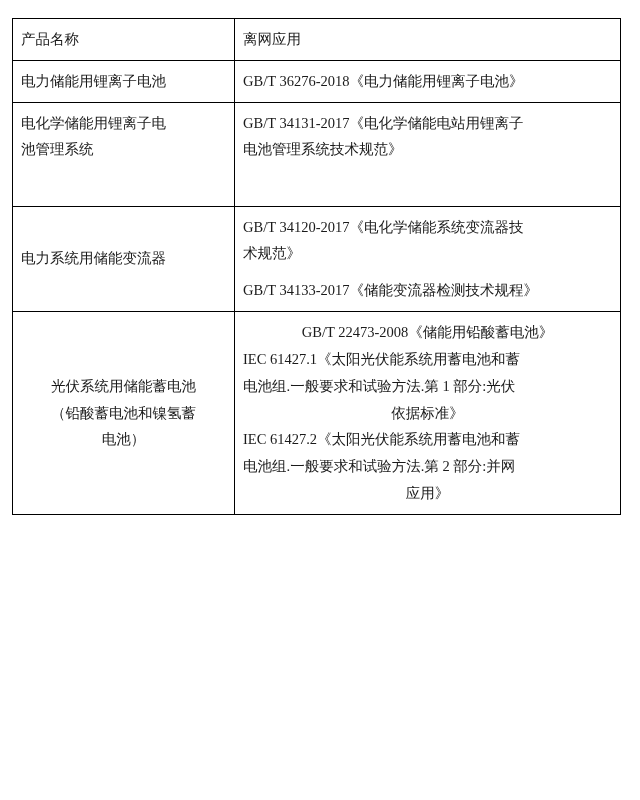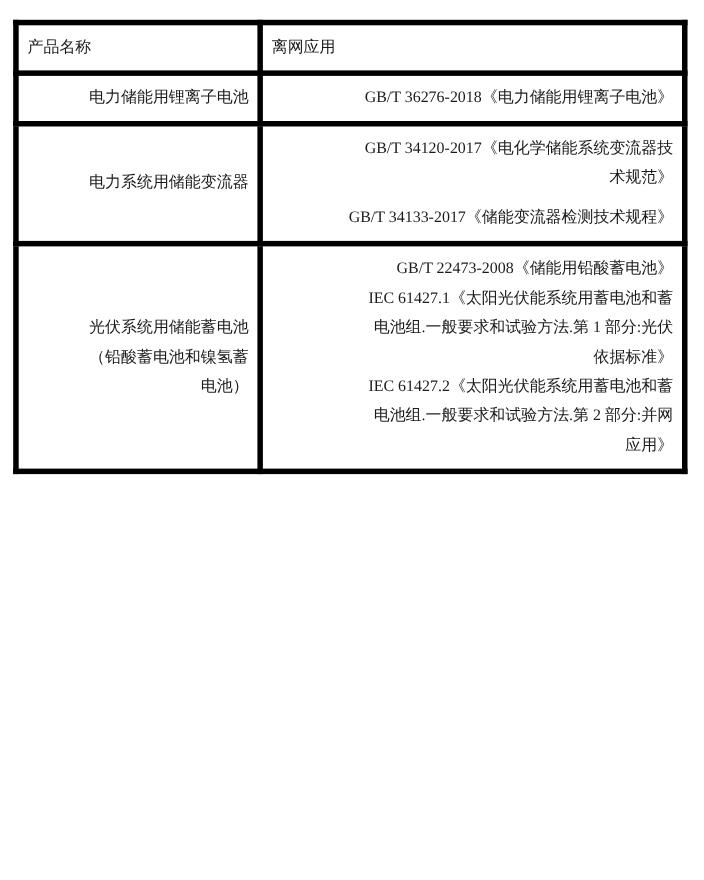--- a/index.html
+++ b/index.html
@@ -21,37 +21,37 @@
     box-sizing: border-box;
     padding: 18px 0 0 0;
   }
   table.std-table {
     border-collapse: collapse;
     margin-left: 12px;
     width: 608px;
     table-layout: fixed;
   }
   table.std-table td {
-    border: 5px solid #000000;
+    border: 1px solid #000000;
     vertical-align: middle;
     font-size: 14.5px;
     line-height: 1.85;
     padding: 7px 8px 7px 8px;
     box-sizing: border-box;
   }
   col.c1 { width: 222px; }
   col.c2 { width: 386px; }
 
   .hdr td {
     font-size: 14.5px;
     padding-top: 9px;
     padding-bottom: 9px;
   }
   .cell-left   { text-align: left; }
-  .lines > div { white-space: nowrap; text-align: right; }
+  .lines > div { white-space: nowrap; }
   .tall-name {
     text-align: center;
     line-height: 2.0;
     margin-top: 48px;
   }
   .center-block { text-align: center; }
 </style>
 </head>
 <body>
 
@@ -75,20 +75,34 @@
           </div>
         </td>
         <td class="cell-left">
           <div class="lines">
             <div>GB/T 36276-2018《电力储能用锂离子电池》</div>
           </div>
         </td>
       </tr>
 
 
+      <tr>
+        <td class="cell-left" style="vertical-align:top;">
+          <div class="lines">
+            <div>电化学储能用锂离子电</div>
+            <div>池管理系统</div>
+          </div>
+        </td>
+        <td class="cell-left" style="vertical-align:top; height:104px;">
+          <div class="lines">
+            <div>GB/T 34131-2017《电化学储能电站用锂离子</div>
+            <div>电池管理系统技术规范》</div>
+          </div>
+        </td>
+      </tr>
 
       <tr>
         <td class="cell-left">
           <div class="lines">
             <div>电力系统用储能变流器</div>
           </div>
         </td>
         <td class="cell-left">
           <div class="lines">
             <div>GB/T 34120-2017《电化学储能系统变流器技</div>

